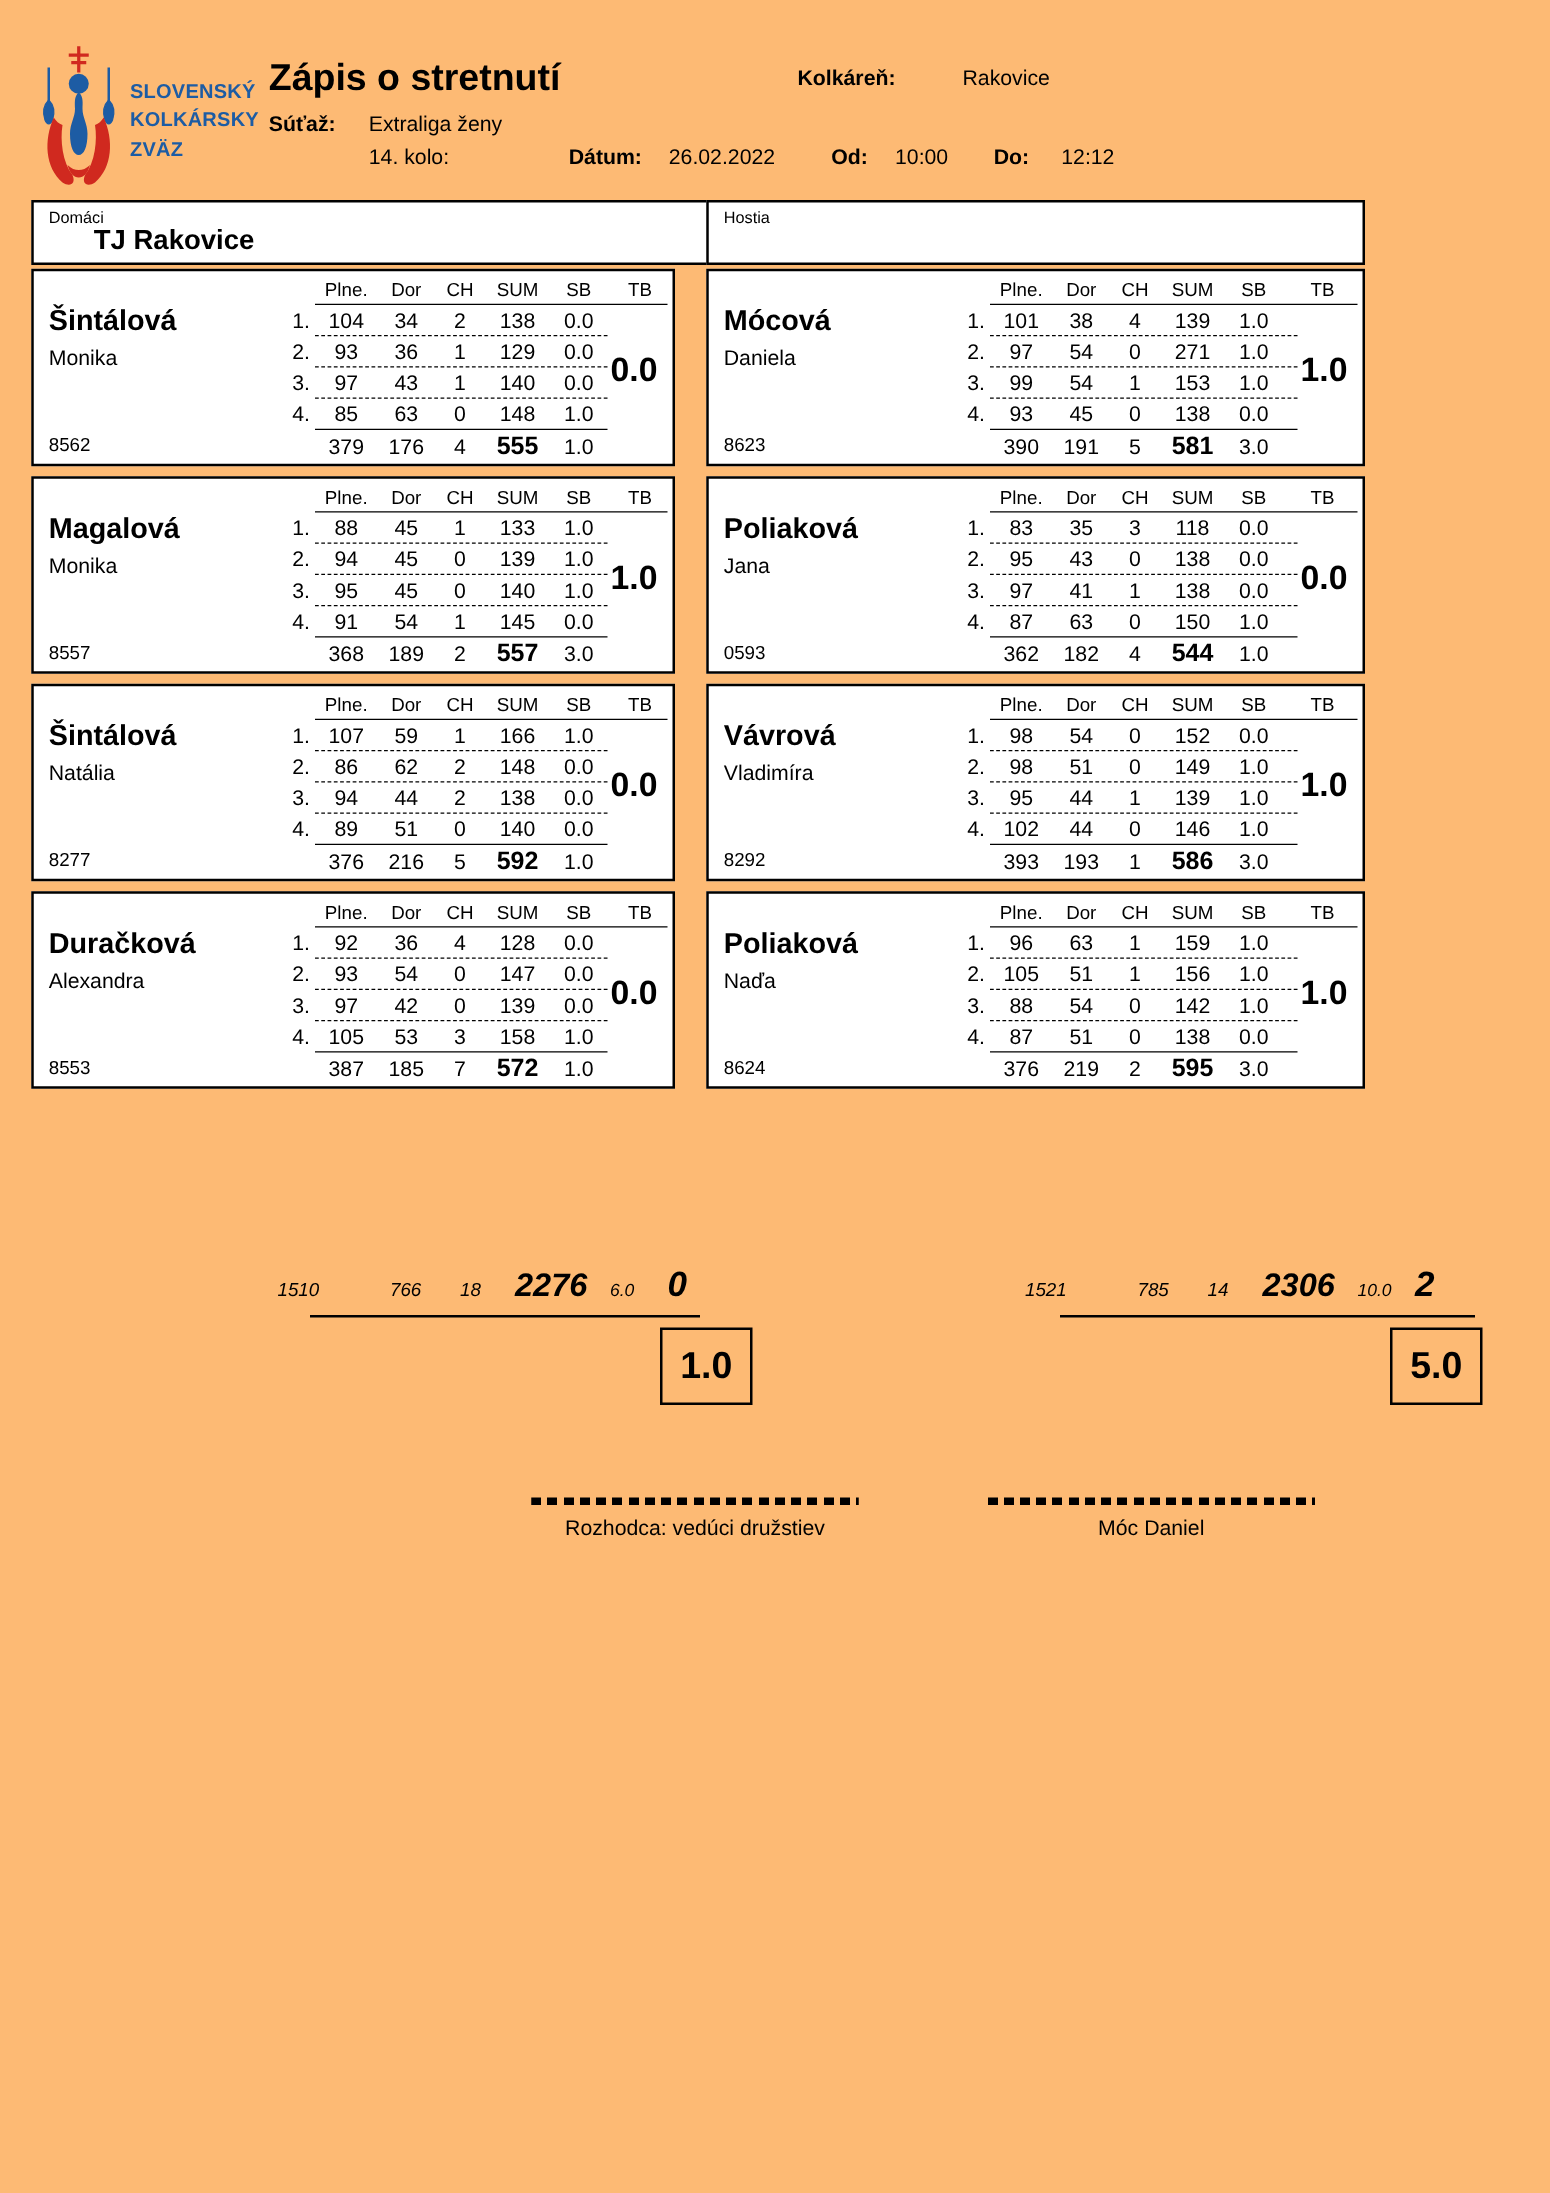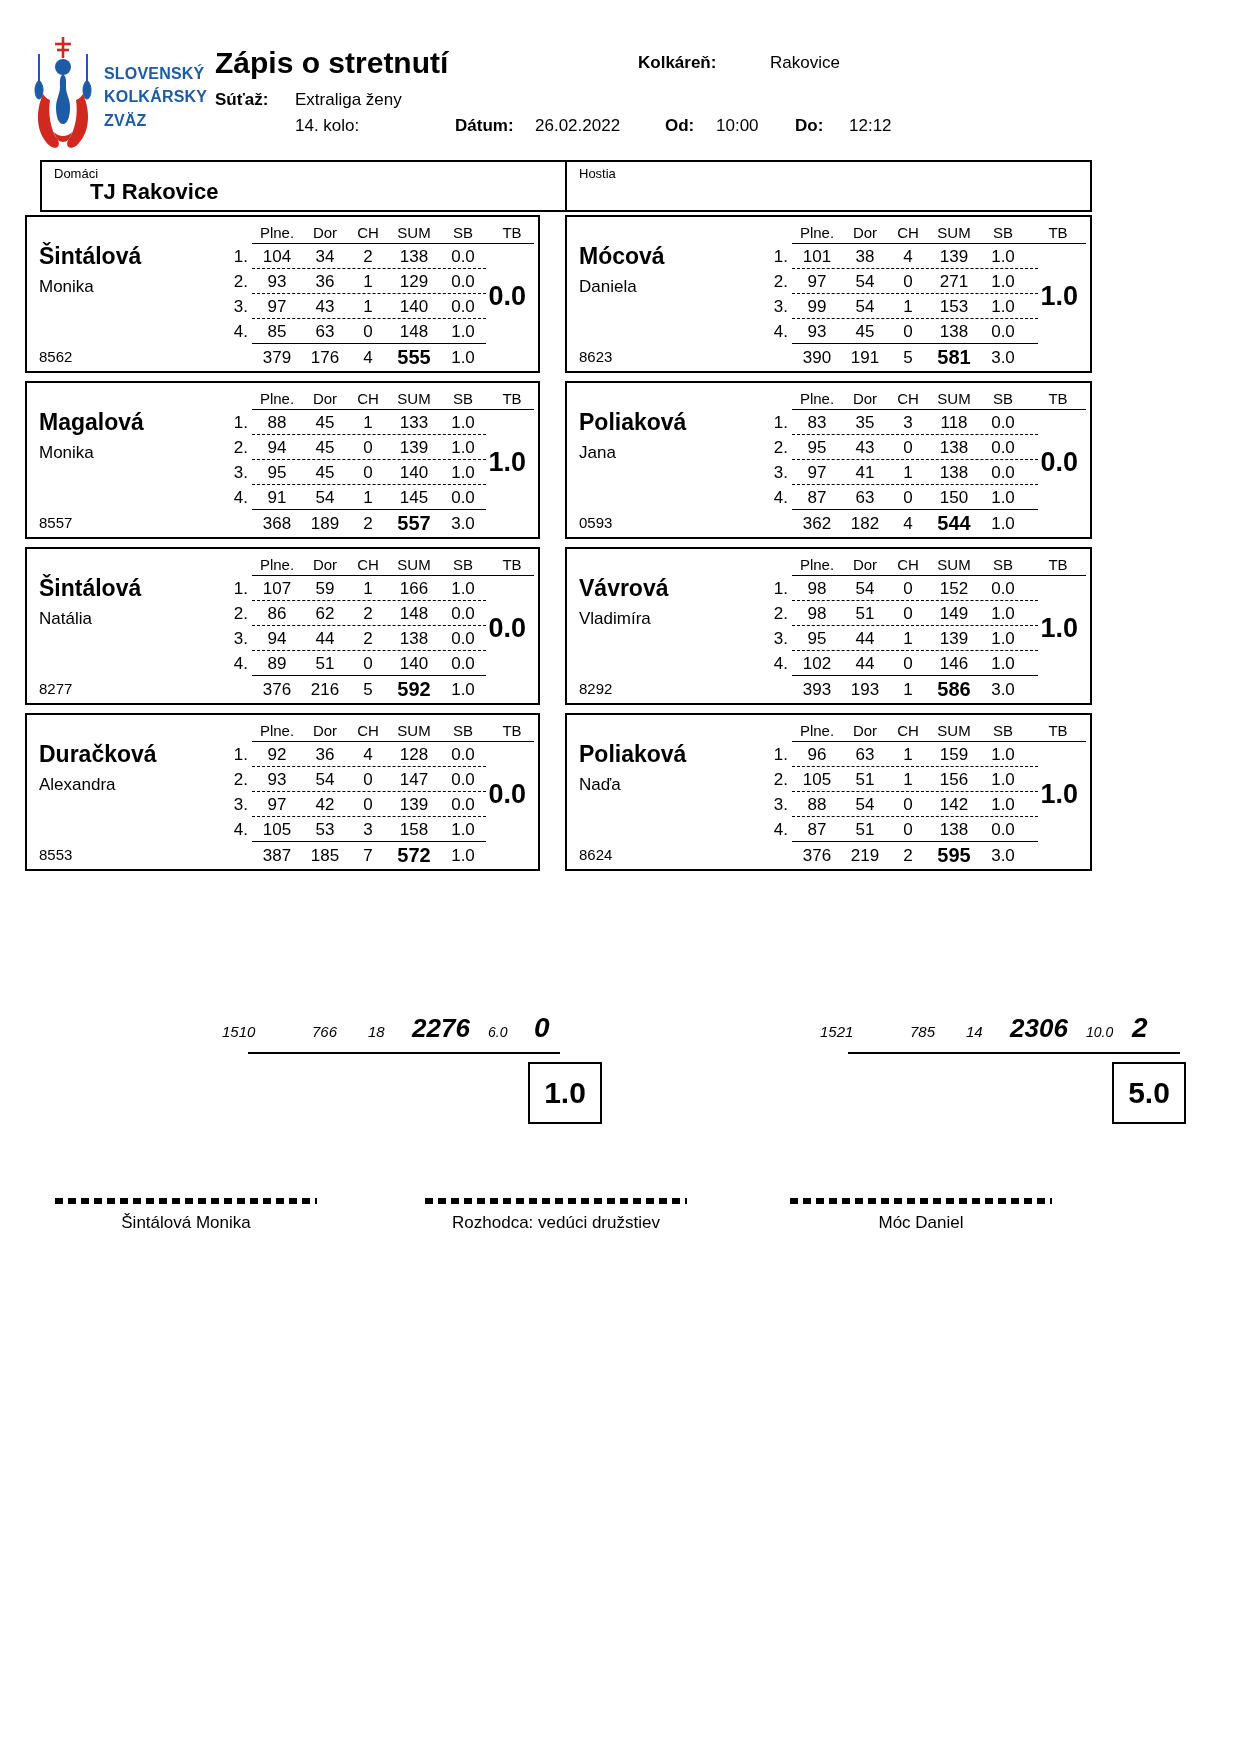--- a/index.html
+++ b/index.html
@@ -1,18 +1,18 @@
 <!DOCTYPE html>
 <html style="--blue: #1d5ca4; --red: #d0291f;"><head>
 <meta charset="utf-8">
 <style>
   :root { --blue:#1d5ca4; --red:#d0291f; }
   * { margin:0; padding:0; box-sizing:border-box; }
   body { background:#888; font-family:"Liberation Sans","DejaVu Sans",sans-serif; color:#000; }
-  .page { position:relative; width:1240px; height:1754px; background:#ffffff; margin:0 auto; overflow:hidden; }
+  .page { position:relative; width:1240px; height:1754px; background:#fdba74; margin:0 auto; overflow:hidden; }
 
   
   .logo { position:absolute; left:30px; top:36px; display:flex; align-items:center; }
   .logo svg { width:66px; height:122px; }
   .logo-text { margin-left:8px; color:var(--blue); font-weight:bold; font-size:16px; line-height:1.45; letter-spacing:.2px; }
   .title { position:absolute; left:215px; top:46px; font-size:30px; font-weight:bold; }
   .lbl { position:absolute; font-size:17px; font-weight:bold; white-space:nowrap; }
   .val { position:absolute; font-size:17px; white-space:nowrap; }
   .sutaz-l { left:215px; top:90px; }
   .sutaz-v { left:295px; top:90px; }
@@ -21,21 +21,21 @@
   .kolkaren-v { left:770px; top:53px; }
   .datum-l { left:455px; top:116px; }
   .datum-v { left:535px; top:116px; }
   .od-l { left:665px; top:116px; }
   .od-v { left:716px; top:116px; }
   .do-l { left:795px; top:116px; }
   .do-v { left:849px; top:116px; }
 
   
   .teambox { position:absolute; top:160px; height:52px; border:2.5px solid #000; background:#fff; }
-  .teambox.home { left:40px; width:599px; }
+  .teambox.home { left:25px; width:599px; }
   .teambox.away { left:565px; width:527px; }
   .team-role { font-size:13px; padding:4px 0 0 12px; }
   .team-name { font-size:22px; font-weight:bold; padding-left:48px; margin-top:-2px; }
 
   
   .pcol { position:absolute; top:215px; }
   .pcol.home { left:25px; width:515px; }
   .pcol.away { left:565px; width:527px; }
   .pblock { position:relative; border:2px solid #000; height:158px; margin-bottom:8px; display:flex; background:#fff; }
   .pb-left { width:195px; padding:28px 0 6px 12px; display:flex; flex-direction:column; justify-content:space-between; }
@@ -686,24 +686,20 @@
     <span class="gt plne">1521</span>
     <span class="gt dor">785</span>
     <span class="gt ch">14</span>
     <span class="gt sum">2306</span>
     <span class="gt sb">10.0</span>
     <span class="gt tb">2</span>
   </div>
   <div class="gline away"></div>
   <div class="scorebox away">5.0</div>
 
-  <div class="sig s0">
-    <div class="dotline"></div>
-    <div class="sig-name">Šintálová Monika</div>
-  </div>
   <div class="sig s1">
     <div class="dotline"></div>
     <div class="sig-name">Rozhodca: vedúci družstiev</div>
   </div>
   <div class="sig s2">
     <div class="dotline"></div>
     <div class="sig-name">Móc Daniel</div>
   </div>
 
 </div>

